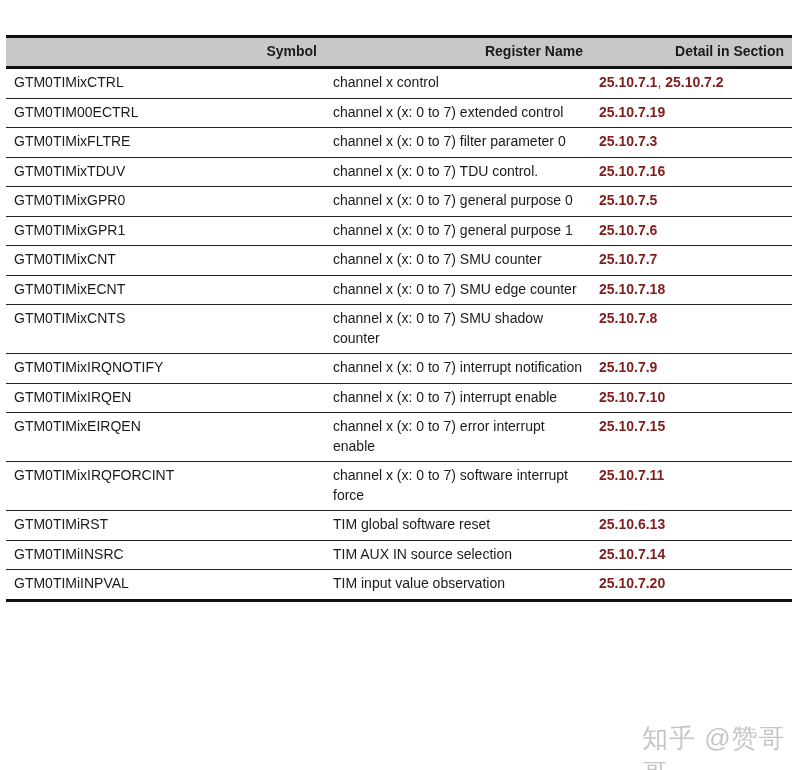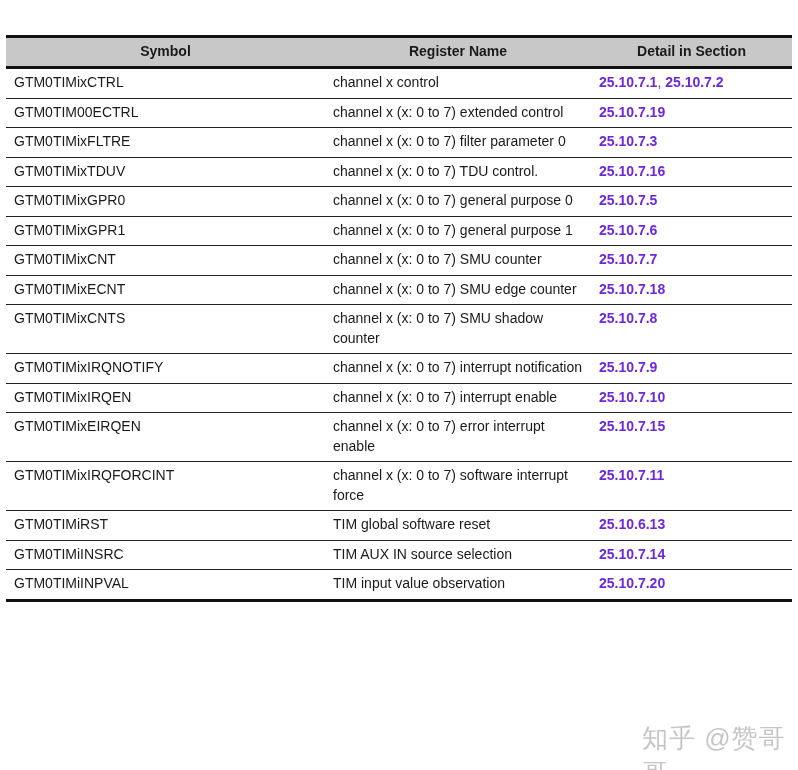--- a/index.html
+++ b/index.html
@@ -11,34 +11,34 @@
     position: absolute; left: 7px; top: 5px;
     font-weight: bold; font-size: 17.5px; color: #555555;
     white-space: pre;
   }
   .caption .num { display: inline-block; width: 118px; margin-top: 41px; }
   table.reg {
     position: absolute; left: 6px; top: 35px; width: 786px;
     border-collapse: collapse; font-size: 14px; line-height: 19.5px;
   }
   table.reg th {
-    background: #c8c8c8; text-align: center; font-weight: bold;
+    background: #c8c8c8; text-align: right; font-weight: bold;
     padding: 4px 8px 4px 8px; height: 20px;
     border-top: 3px solid #111; border-bottom: 3px solid #111;
     color: #1a1a1a;
   }
   table.reg td {
     vertical-align: top; padding: 4px 8px 5px 8px;
     border-bottom: 1.5px solid #222;
   }
   table.reg tr:last-child td { border-bottom: 3px solid #111; }
   col.c1 { width: 319px; }
   col.c2 { width: 266px; }
   col.c3 { width: 201px; }
-  td.detail { font-weight: bold; color: #6d28d9; }
+  td.detail { font-weight: bold; color: #7f1d1d; }
   td.detail .sep { font-weight: normal; }
   .watermark {
     position: absolute; left: 642px; top: 721px;
     font-size: 26px; color: rgba(150,150,150,0.55);
     letter-spacing: 1px; pointer-events: none;
   }
 </style>
 </head>
 <body>
 

